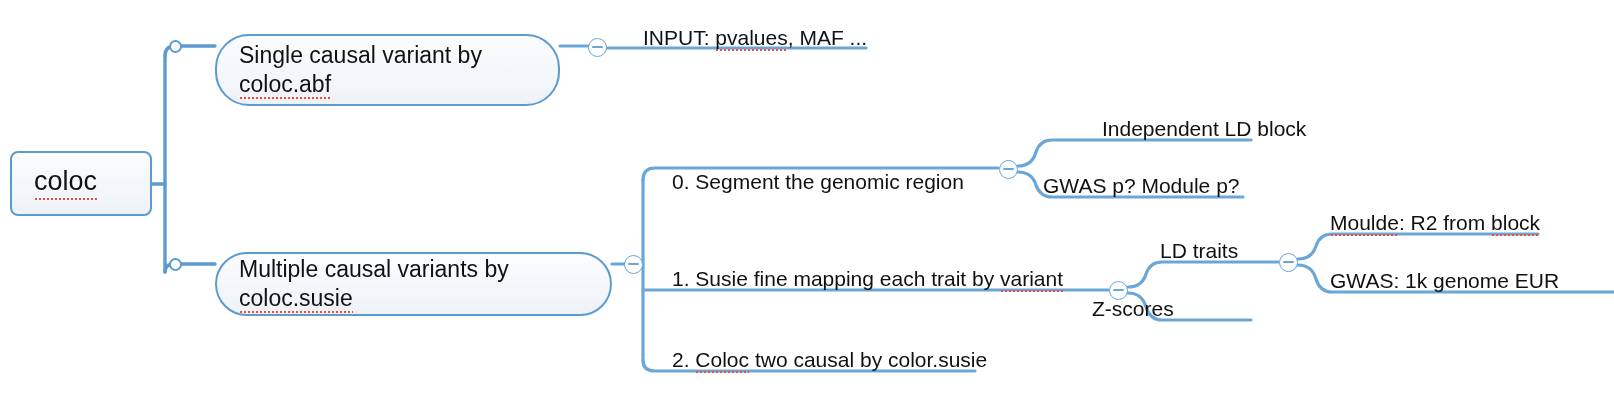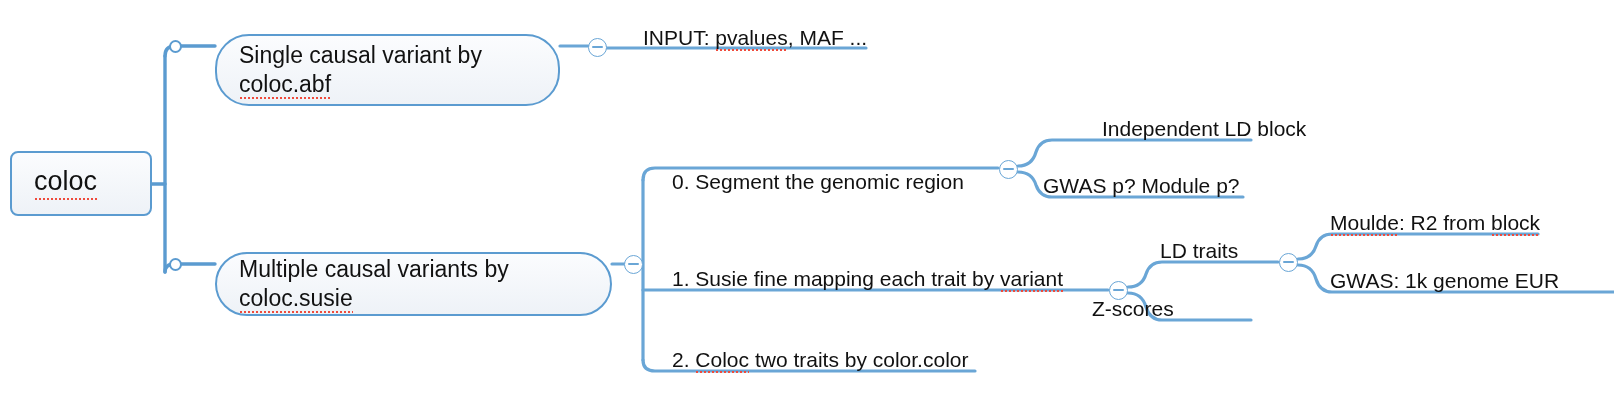--- a/index.html
+++ b/index.html
@@ -195,16 +195,16 @@
 
   <div class="leaf" style="left:1330px;top:212px;">
     <span class="sp">Moulde</span><span>: R2 from </span><span class="sp">block</span>
   </div>
 
   <div class="leaf" style="left:1330px;top:270px;">
     <span>GWAS: 1k genome EUR</span>
   </div>
 
   <div class="leaf" style="left:672px;top:349px;">
-    <span>2. </span><span class="sp">Coloc</span><span> two traits by color.color</span>
+    <span>2. </span><span class="sp">Coloc</span><span> two causal by color.susie</span>
   </div>
 
 </div>
 
 </body></html>

